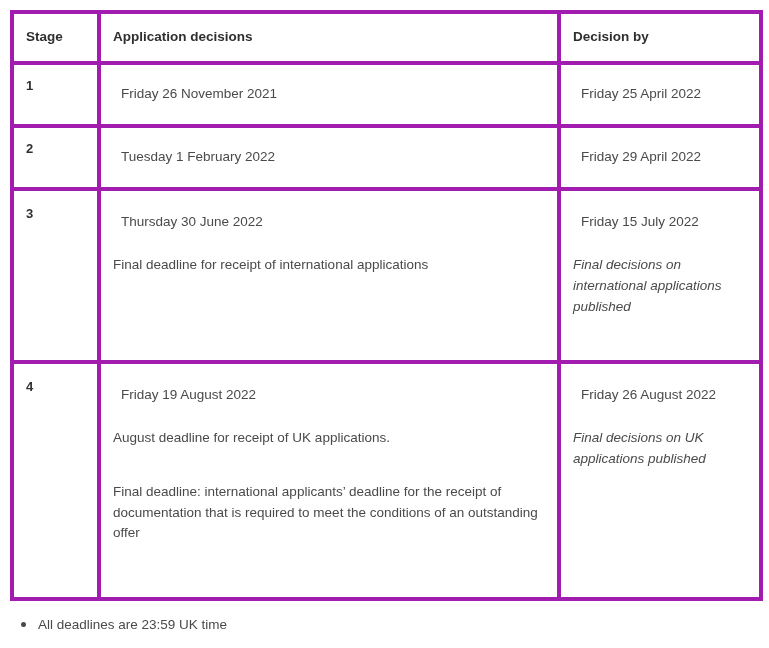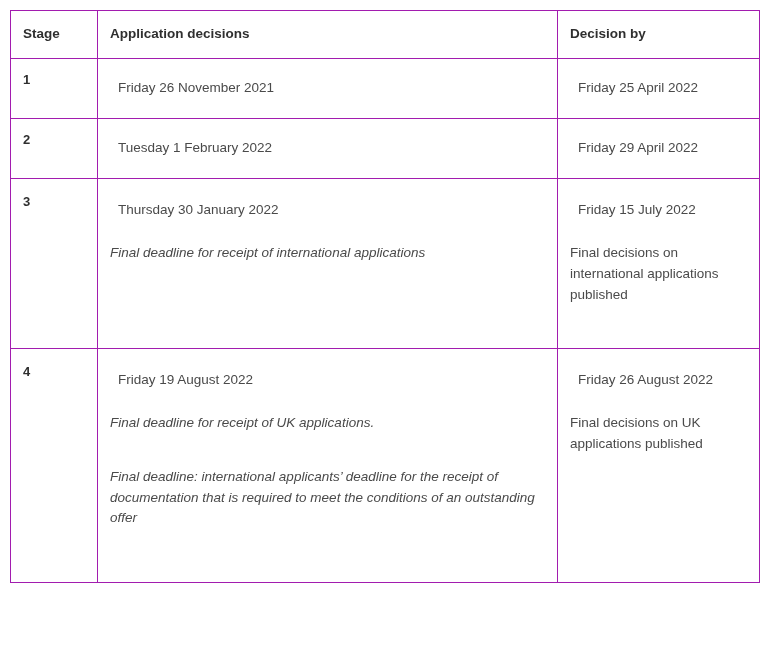--- a/index.html
+++ b/index.html
@@ -24,21 +24,21 @@
     width: 749px;
     table-layout: fixed;
     font-size: 13.5px;
   }
   table.deadlines col.c-stage { width: 87px; }
   table.deadlines col.c-app   { width: 460px; }
   table.deadlines col.c-dec   { width: 202px; }
 
   table.deadlines th,
   table.deadlines td {
-    border: 1px solid #a21caf;
+    border: 4px solid #a21caf;
     vertical-align: top;
     padding: 11px 12px 11px 12px;
     line-height: 1.55;
     color: #4a4a4a;
   }
   table.deadlines thead th {
     font-weight: bold;
     color: #2f2f2f;
     padding-top: 13px;
     padding-bottom: 13px;
@@ -55,28 +55,28 @@
     padding-bottom: 18px;
   }
   .row-h-1 td { height: 22px; }
   .row-h-3 td { height: 138px; }
   .row-h-4 td { height: 202px; }
 
   .cell-line {
     margin: 8px;
   }
   .note {
-    font-style: italic;
     margin: 22px 0 0 0;
     color: #4a4a4a;
   }
   .note + .note {
     margin-top: 33px;
   }
   .dec-note {
+    font-style: italic;
     margin: 22px 0 0 0;
     color: #4a4a4a;
   }
   ul.bullets {
     list-style: none;
     margin: 14px 0 0 0;
     padding: 0;
     font-size: 13.5px;
   }
   ul.bullets li {
@@ -133,41 +133,42 @@
           <p class="cell-line">Tuesday 1 February 2022</p>
         </td>
         <td>
           <p class="cell-line">Friday 29 April 2022</p>
         </td>
       </tr>
 
       <tr class="tall row-h-3">
         <td class="stage-cell">3</td>
         <td>
-          <p class="cell-line">Thursday 30 January 2022</p>
+          <p class="cell-line">Thursday 30 June 2022</p>
           <p class="note">Final deadline for receipt of international applications</p>
         </td>
         <td>
           <p class="cell-line">Friday 15 July 2022</p>
           <p class="dec-note">Final decisions on international applications published</p>
         </td>
       </tr>
 
       <tr class="tall row-h-4">
         <td class="stage-cell">4</td>
         <td>
           <p class="cell-line">Friday 19 August 2022</p>
-          <p class="note">Final deadline for receipt of UK applications.</p>
+          <p class="note">August deadline for receipt of UK applications.</p>
           <p class="note">Final deadline: international applicants’ deadline for the receipt of documentation that is required to meet the conditions of an outstanding offer</p>
         </td>
         <td>
           <p class="cell-line">Friday 26 August 2022</p>
           <p class="dec-note">Final decisions on UK applications published</p>
         </td>
       </tr>
 
     </tbody>
   </table>
 
   <ul class="bullets">
+    <li>All deadlines are 23:59 UK time</li>
   </ul>
 
 </div>
 
 </body></html>

